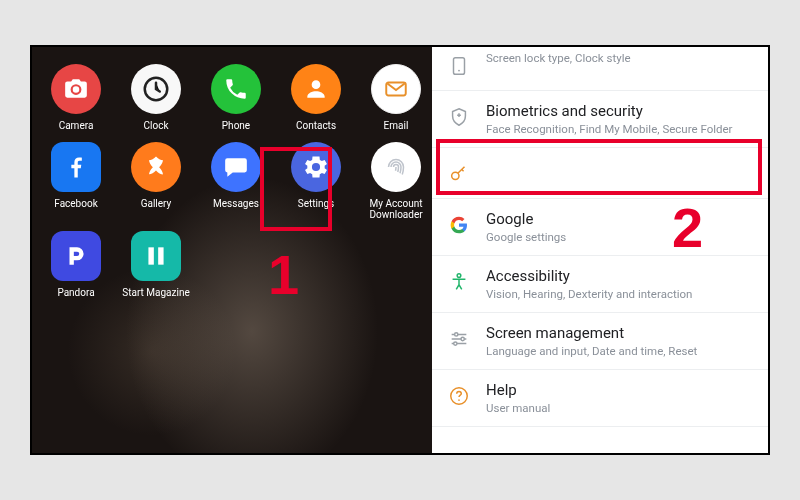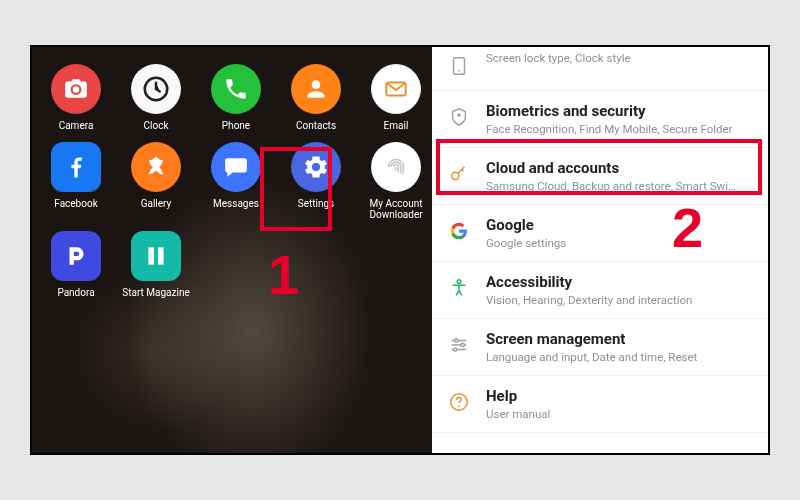--- a/index.html
+++ b/index.html
@@ -129,21 +129,21 @@
     display: flex;
     align-items: center;
     justify-content: center;
     color: #9aa0a6;
     margin-top: 2px;
   }
   .row .txt { flex: 1; min-width: 0; }
   .row .title {
     color: #202124;
     font-size: 15px;
-    font-weight: 700;
+    font-weight: 400;
     margin-bottom: 2px;
   }
   .row .sub {
     color: #8a9099;
     font-size: 11.5px;
     white-space: nowrap;
     overflow: hidden;
     text-overflow: ellipsis;
   }
   svg { display: block; }
@@ -307,24 +307,20 @@
         </div>
       </div>
 
       <div class="row">
         <div class="s-icon" style="color:#e8902a">
           <svg width="22" height="22" viewBox="0 0 24 24">
               <circle cx="8" cy="14" r="4" fill="none" stroke="#e8902a" stroke-width="1.6"></circle>
               <path stroke="#e8902a" stroke-width="1.6" d="M11 11l7-7m-3 3l2 2"></path>
             </svg>
         </div>
-        <div class="txt">
-          <div class="title">Cloud and accounts</div>
-          <div class="sub">Samsung Cloud, Backup and restore, Smart Swi…</div>
-        </div>
       </div>
 
       <div class="row">
         <div class="s-icon">
           <svg width="20" height="20" viewBox="0 0 24 24">
               <path d="M21.6 12.2c0-.7-.1-1.3-.2-1.9H12v3.7h5.4a4.6 4.6 0 01-2 3v2.5h3.2c1.9-1.7 3-4.3 3-7.3z" fill="#4285F4"></path>
               <path d="M12 22c2.7 0 5-0.9 6.6-2.5l-3.2-2.5c-.9.6-2 1-3.4 1a6 6 0 01-5.6-4.1H3.1v2.6A10 10 0 0012 22z" fill="#34A853"></path>
               <path d="M6.4 13.9a6 6 0 010-3.8V7.5H3.1a10 10 0 000 9z" fill="#FBBC05"></path>
               <path d="M12 6a5.4 5.4 0 013.8 1.5l2.8-2.8A9.6 9.6 0 0012 2 10 10 0 003.1 7.5L6.4 10A6 6 0 0112 6z" fill="#EA4335"></path>
             </svg>

